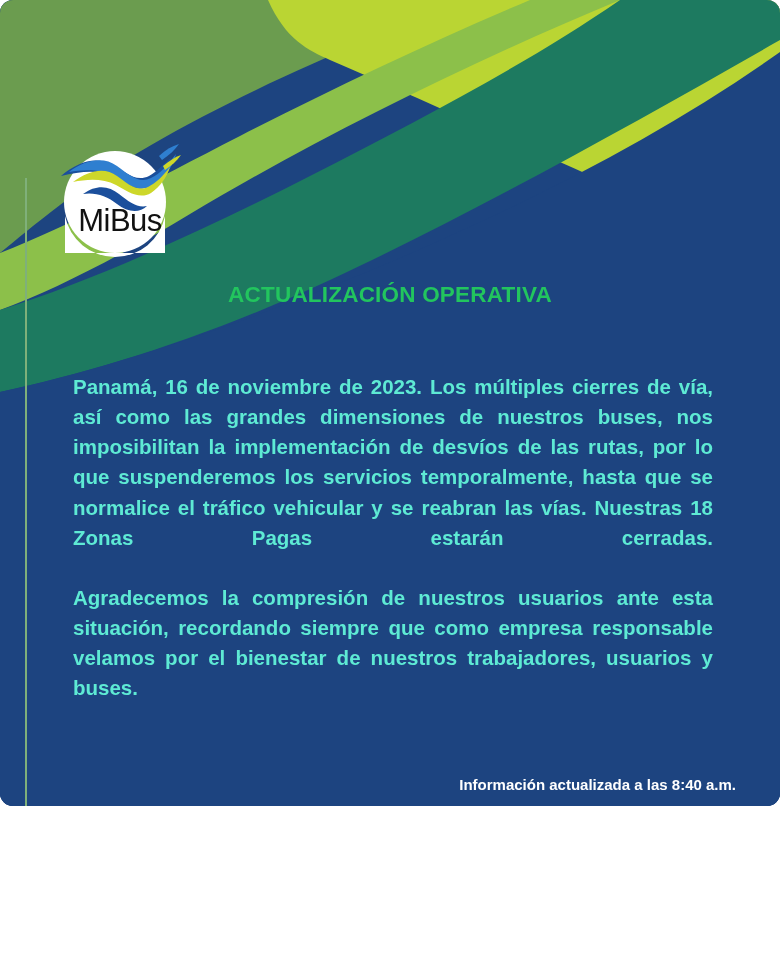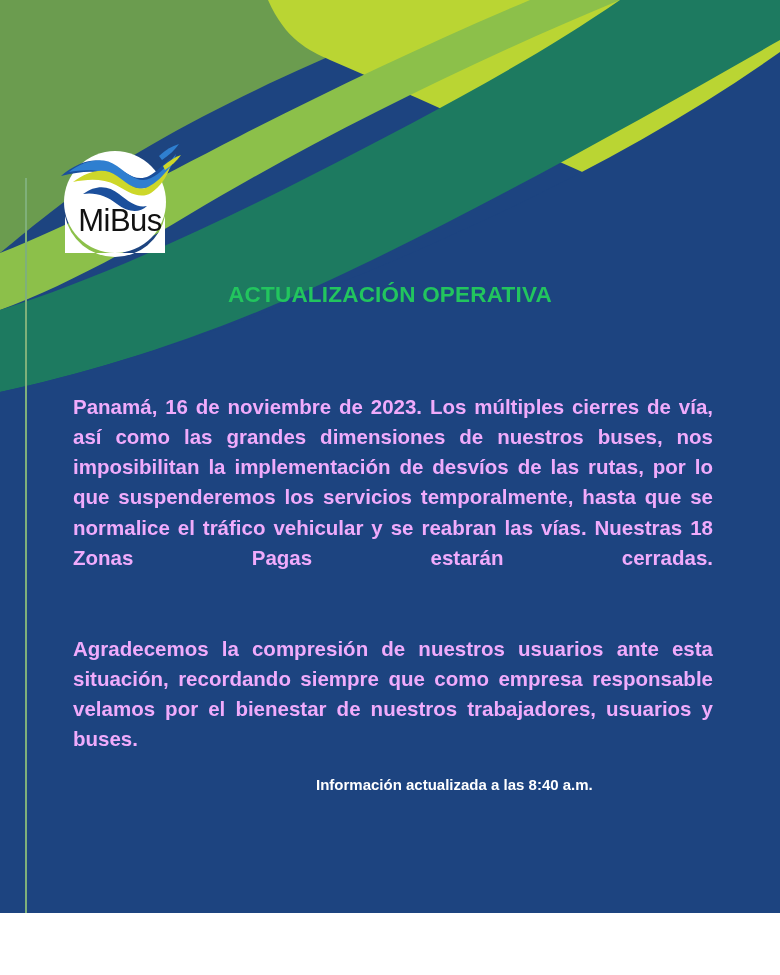--- a/index.html
+++ b/index.html
@@ -5,23 +5,24 @@
 <style>
   * { margin:0; padding:0; box-sizing:border-box; }
   html, body {
     width:780px; height:975px;
     background:#ffffff;
     font-family:"Liberation Sans", sans-serif;
     overflow:hidden;
   }
   .poster {
     position:relative;
-    width:780px; height:913px;
+    width:780px; height:806px;
     background:#1d4480;
     overflow:hidden;
+    border-radius:13px;
   }
   
   .bg-art {
     position:absolute; inset:0;
     width:780px; height:975px;
   }
   
   .frame-vline {
     position:absolute;
     left:25px; top:178px;
@@ -65,39 +66,39 @@
     color:#22c55e;
     font-size:22.5px;
     font-weight:bold;
     letter-spacing:0.2px;
     line-height:1.42;
   }
   .headline .l2 { display:block; }
   
   .body-copy {
     position:absolute;
-    left:73px; top:392px;
+    left:73px; top:372px;
     width:640px;
-    color:#f0abfc;
+    color:#5eead4;
     font-size:20.5px;
     font-weight:bold;
     line-height:1.47;
     text-align:justify;
     text-justify:inter-word;
   }
   .body-copy p { margin:0; }
-  .body-copy p.p2 { margin-top:31px; }
+  .body-copy p.p2 { }
   
   .body-copy p::after { content:""; display:inline-block; width:100%; }
   
   .footer {
     position:absolute;
     right:44px; top:773px;
     width:420px;
-    text-align:left;
+    text-align:right;
     color:#ffffff;
     font-size:15px;
     font-weight:bold;
     line-height:1.55;
   }
   .footer span { display:block; }
 </style>
 </head>
 <body>
 

